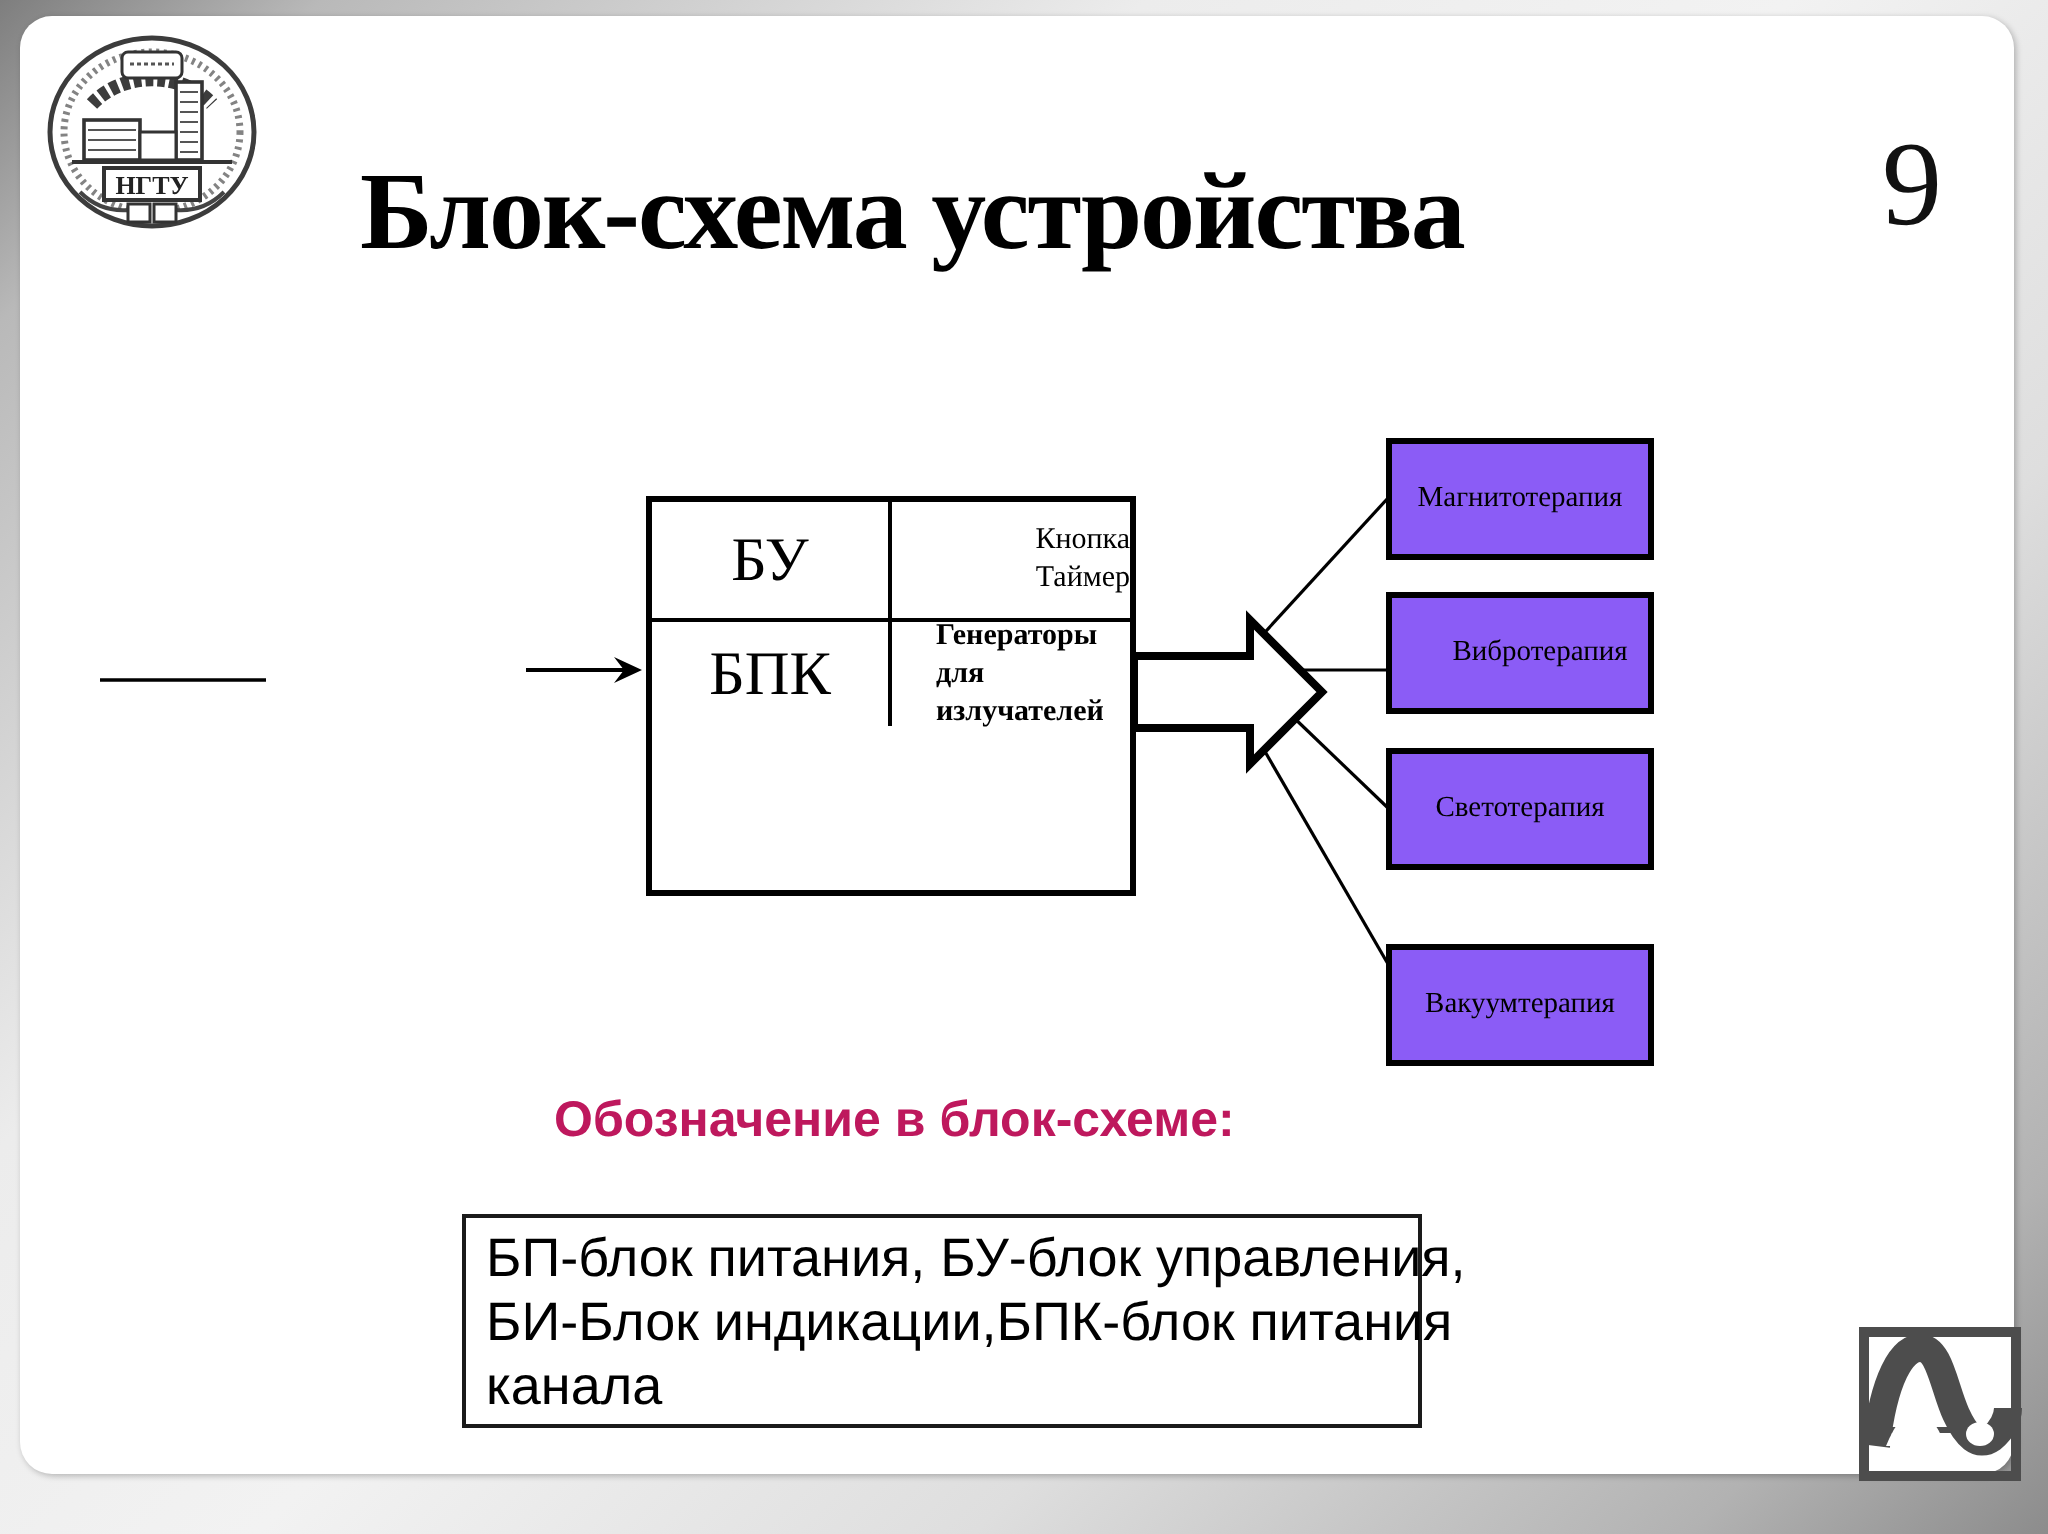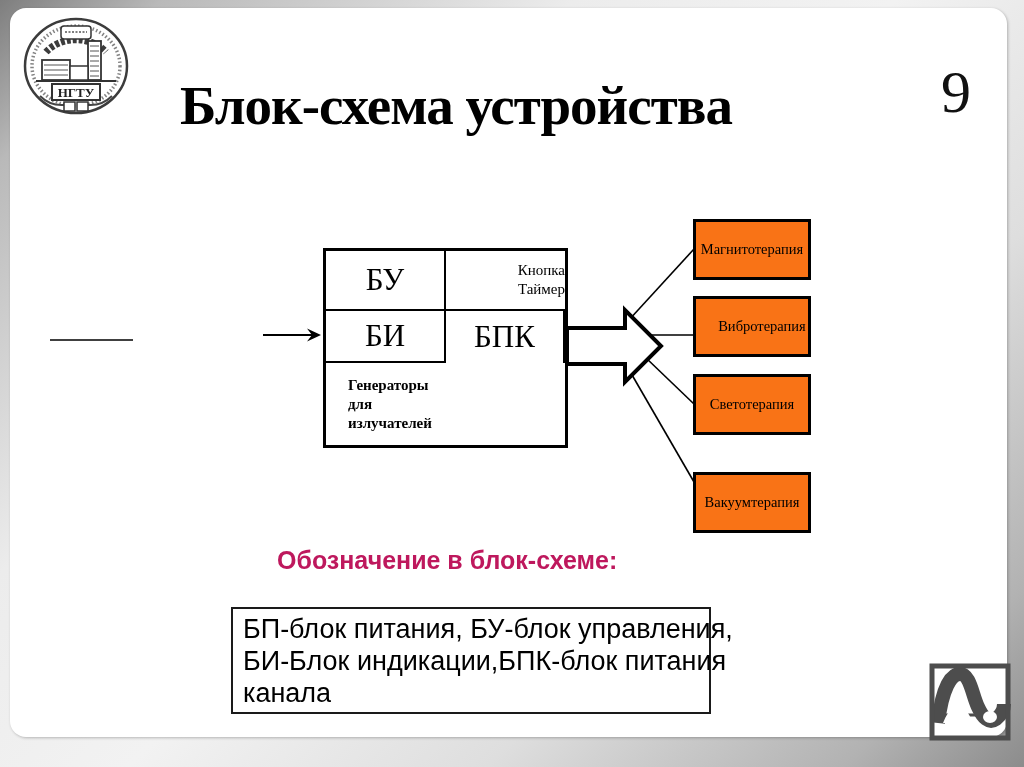--- a/index.html
+++ b/index.html
@@ -40,22 +40,22 @@
     display:grid;grid-template-columns:120px 1fr;grid-template-rows:60px 52px 1fr;
   }
   .cell{box-sizing:border-box;display:flex;flex-direction:column;justify-content:center;}
   .cell.abbr{align-items:center;font-size:31px;border-right:2.5px solid #000;}
   .cell.desc{font-size:15px;line-height:19px;color:#000;}
   .cell.desc.center{align-items:flex-end;text-align:center;}
   .cell.desc.left{padding-left:22px;font-weight:bold;}
   .row-top{border-bottom:2.5px solid #000;}
 
   .therapy-box{
-    left:683px;width:118px;height:61px;
-    border:3px solid #000;box-sizing:border-box;background:#f97316;
+    left:683px;width:134px;height:61px;
+    border:3px solid #000;box-sizing:border-box;background:#8b5cf6;
     display:flex;align-items:center;justify-content:center;
     font-size:14.5px;color:#000;
   }
   .tb0{top:211px;} .tb1{top:288px;padding-left:20px;} .tb2{top:366px;} .tb3{top:441px;margin-top:23px;}
 
   .connector-layer{left:0;top:0;width:1024px;height:767px;pointer-events:none;}
 
   
   .legend-heading{
     left:267px;top:538px;width:420px;
@@ -115,21 +115,20 @@
     <polygon points="557,320 615,320 615,302 651,338 615,374 615,356 557,356" fill="#ffffff" stroke="#000" stroke-width="4" stroke-linejoin="miter"></polygon>
   </svg>
 
 
   <div class="abs ctl-table">
     <div class="cell abbr row-top">БУ</div>
     <div class="cell desc center row-top">
       <span>Кнопка</span>
       <span>Таймер</span>
     </div>
-    <div class="cell abbr row-top">БИ</div>
     <div class="cell abbr">БПК</div>
     <div class="cell desc left">
       <span>Генераторы</span>
       <span>для</span>
       <span>излучателей</span>
     </div>
   </div>
 
   <div class="abs therapy-box tb0">
     <span>Магнитотерапия</span>

